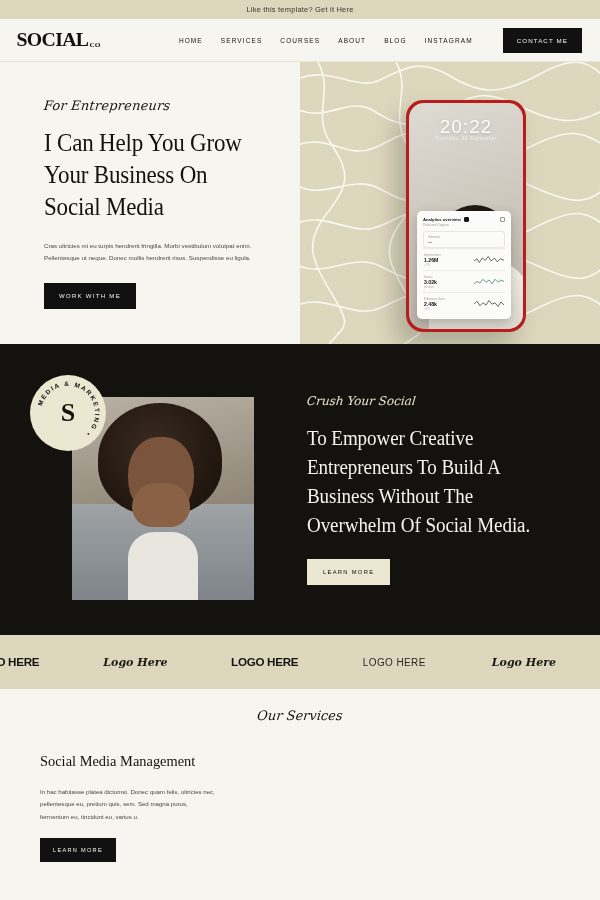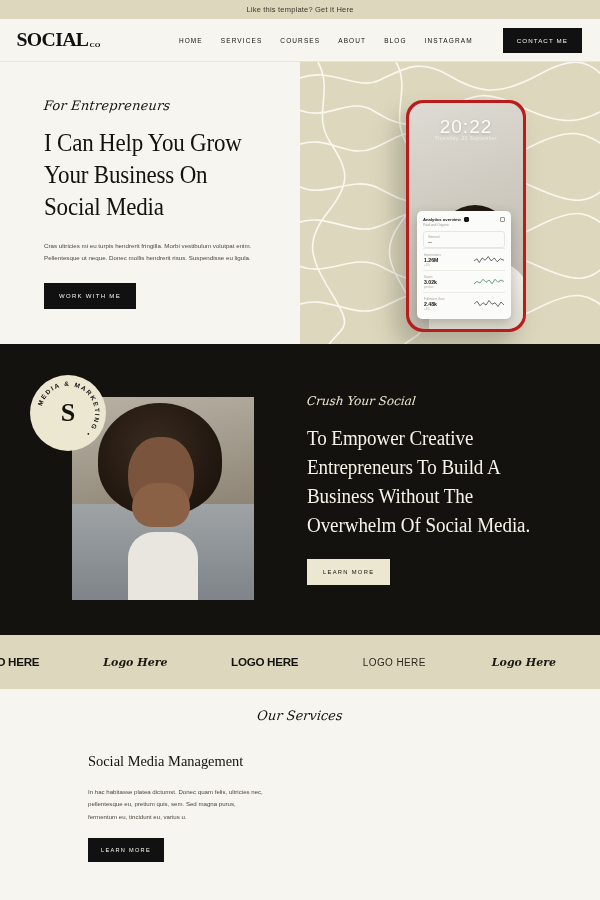--- a/index.html
+++ b/index.html
@@ -227,21 +227,21 @@
     font-size: 10px; letter-spacing: .4px; color: #2b2820; white-space: nowrap;
   }
 
   
   .services { background: #f7f5ef; height: 212px; padding-top: 19px; }
   .services-title {
     text-align: center; font-family: "DejaVu Serif", serif; font-style: italic;
     font-size: 13px; color: #14120f; transform: skewX(-6deg);
   }
   .cards { display: flex; margin-top: 28px; padding: 0 40px; gap: 54px; }
-  .card { width: 220px; margin-left: 48px; }
+  .card { width: 220px; }
   .card-title {
     font-family: "Liberation Serif", serif; font-weight: normal;
     font-size: 15.5px; line-height: 1.35; color: #14120f;
     transform: scaleX(0.93); transform-origin: left;
   }
   .card-copy {
     margin-top: 14px; font-size: 6.1px; line-height: 2.05; color: #4b473e;
     max-width: 175px;
   }
   .card-btn {

